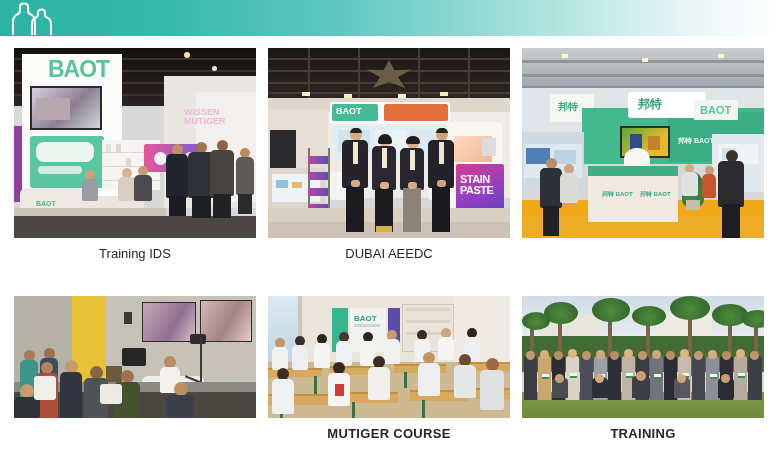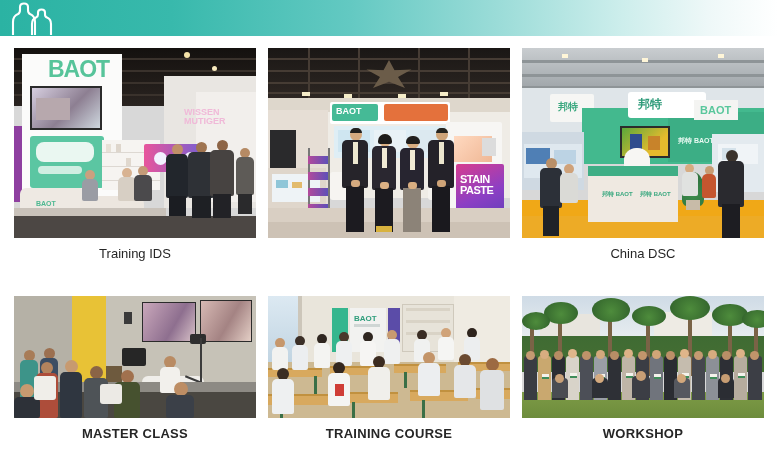--- a/index.html
+++ b/index.html
@@ -399,20 +399,21 @@
           <div class="per" style="left:160px;top:80px;width:26px;height:104px">
             <div class="hd" style="left:8px;top:0;width:12px;height:13px;background:#cfa478"></div>
             <div class="o" style="left:8px;top:0;width:12px;height:5px;background:#26241f;border-radius:6px 6px 0 0"></div>
             <div class="bd" style="left:0;top:12px;width:26px;height:48px;background:#242229"></div>
             <div class="o" style="left:11px;top:14px;width:5px;height:22px;background:#ece6ce"></div>
             <div class="o" style="left:4px;top:58px;width:18px;height:46px;background:#1a191e"></div>
             <div class="o" style="left:9px;top:52px;width:9px;height:7px;background:#cfa478;border-radius:3px"></div>
           </div>
         </div>
       </div>
+      <div class="caption">DUBAI AEEDC</div>
     </div>
 
     <div class="cell">
       <div class="photo">
         <div class="scene">
           <div class="o p3-ceil"></div>
           <div class="o p3-beam" style="left:0;top:12px;width:100%"></div>
           <div class="o p3-beam" style="left:0;top:26px;width:100%"></div>
           <div class="o p3-beam" style="left:0;top:38px;width:100%"></div>
           <div class="o" style="left:40px;top:6px;width:6px;height:4px;background:#fff6d8"></div>
@@ -465,21 +466,20 @@
           <div class="per" style="left:160px;top:116px;width:16px;height:44px">
             <div class="hd" style="left:3px;top:0;width:9px;height:9px;background:#d6ab80"></div>
             <div class="bd" style="left:0;top:8px;width:16px;height:24px;background:#e0e2e0"></div>
           </div>
           <div class="per" style="left:180px;top:118px;width:14px;height:42px">
             <div class="hd" style="left:3px;top:0;width:9px;height:9px;background:#c89c72"></div>
             <div class="bd" style="left:0;top:8px;width:14px;height:24px;background:#c5562f"></div>
           </div>
         </div>
       </div>
-      <div class="caption">China DSC</div>
     </div>
   </div>
 
   <div class="row-spacer"></div>
 
   <div class="row row-bottom">
 
     <div class="cell">
       <div class="photo">
         <div class="scene">
@@ -532,21 +532,20 @@
             <div class="bd" style="left:0;top:13px;width:26px;height:21px;background:#2d3138"></div>
           </div>
           <div class="per" style="left:152px;top:86px;width:28px;height:36px">
             <div class="hd" style="left:8px;top:0;width:14px;height:14px;background:#bd8d64"></div>
             <div class="bd" style="left:0;top:13px;width:28px;height:23px;background:#3b4048"></div>
           </div>
           <div class="o" style="left:20px;top:80px;width:22px;height:24px;background:#f0eee9;border-radius:3px"></div>
           <div class="o" style="left:86px;top:88px;width:22px;height:20px;background:#eceae5;border-radius:3px"></div>
         </div>
       </div>
-      <div class="caption">MASTER CLASS</div>
     </div>
 
     <div class="cell">
       <div class="photo">
         <div class="scene">
           <div class="o p5-wall"></div>
           <div class="o p5-win"></div>
           <div class="o p5-winf"></div>
           <div class="o p5-wall2"></div>
           <div class="o p5-ban"></div>
@@ -632,21 +631,21 @@
           <div class="per" style="left:212px;top:62px;width:24px;height:52px">
             <div class="hd" style="left:6px;top:0;width:13px;height:13px;background:#9c6a42"></div>
             <div class="bd" style="left:0;top:12px;width:24px;height:40px;background:#dfe1e3"></div>
           </div>
           <div class="per" style="left:4px;top:72px;width:22px;height:46px">
             <div class="hd" style="left:5px;top:0;width:12px;height:12px;background:#3c2e23"></div>
             <div class="bd" style="left:0;top:11px;width:22px;height:35px;background:#eef0f1"></div>
           </div>
         </div>
       </div>
-      <div class="caption">TRAINING COURSE</div>
+      <div class="caption">MUTIGER COURSE</div>
     </div>
 
     <div class="cell">
       <div class="photo">
         <div class="scene">
           <div class="o p6-sky"></div>
           <div class="o p6-bld"></div>
           <div class="o p6-bld2"></div>
           <div class="o p6-green"></div>
 
@@ -716,16 +715,16 @@
           <div class="o" style="left:70px;top:82px;width:16px;height:20px;background:#2e3036;border-radius:4px 4px 0 0"></div>
           <div class="o" style="left:73px;top:78px;width:9px;height:9px;border-radius:50%;background:#d5aa7e"></div>
           <div class="o" style="left:110px;top:80px;width:18px;height:22px;background:#3c3e45;border-radius:4px 4px 0 0"></div>
           <div class="o" style="left:114px;top:75px;width:10px;height:10px;border-radius:50%;background:#c99f75"></div>
           <div class="o" style="left:152px;top:82px;width:16px;height:20px;background:#55585f;border-radius:4px 4px 0 0"></div>
           <div class="o" style="left:155px;top:78px;width:9px;height:9px;border-radius:50%;background:#d2a87c"></div>
           <div class="o" style="left:196px;top:82px;width:16px;height:20px;background:#2b2d33;border-radius:4px 4px 0 0"></div>
           <div class="o" style="left:199px;top:78px;width:9px;height:9px;border-radius:50%;background:#c79d73"></div>
         </div>
       </div>
-      <div class="caption">WORKSHOP</div>
+      <div class="caption">TRAINING</div>
     </div>
   </div>
 </div>
 
 </body></html>

